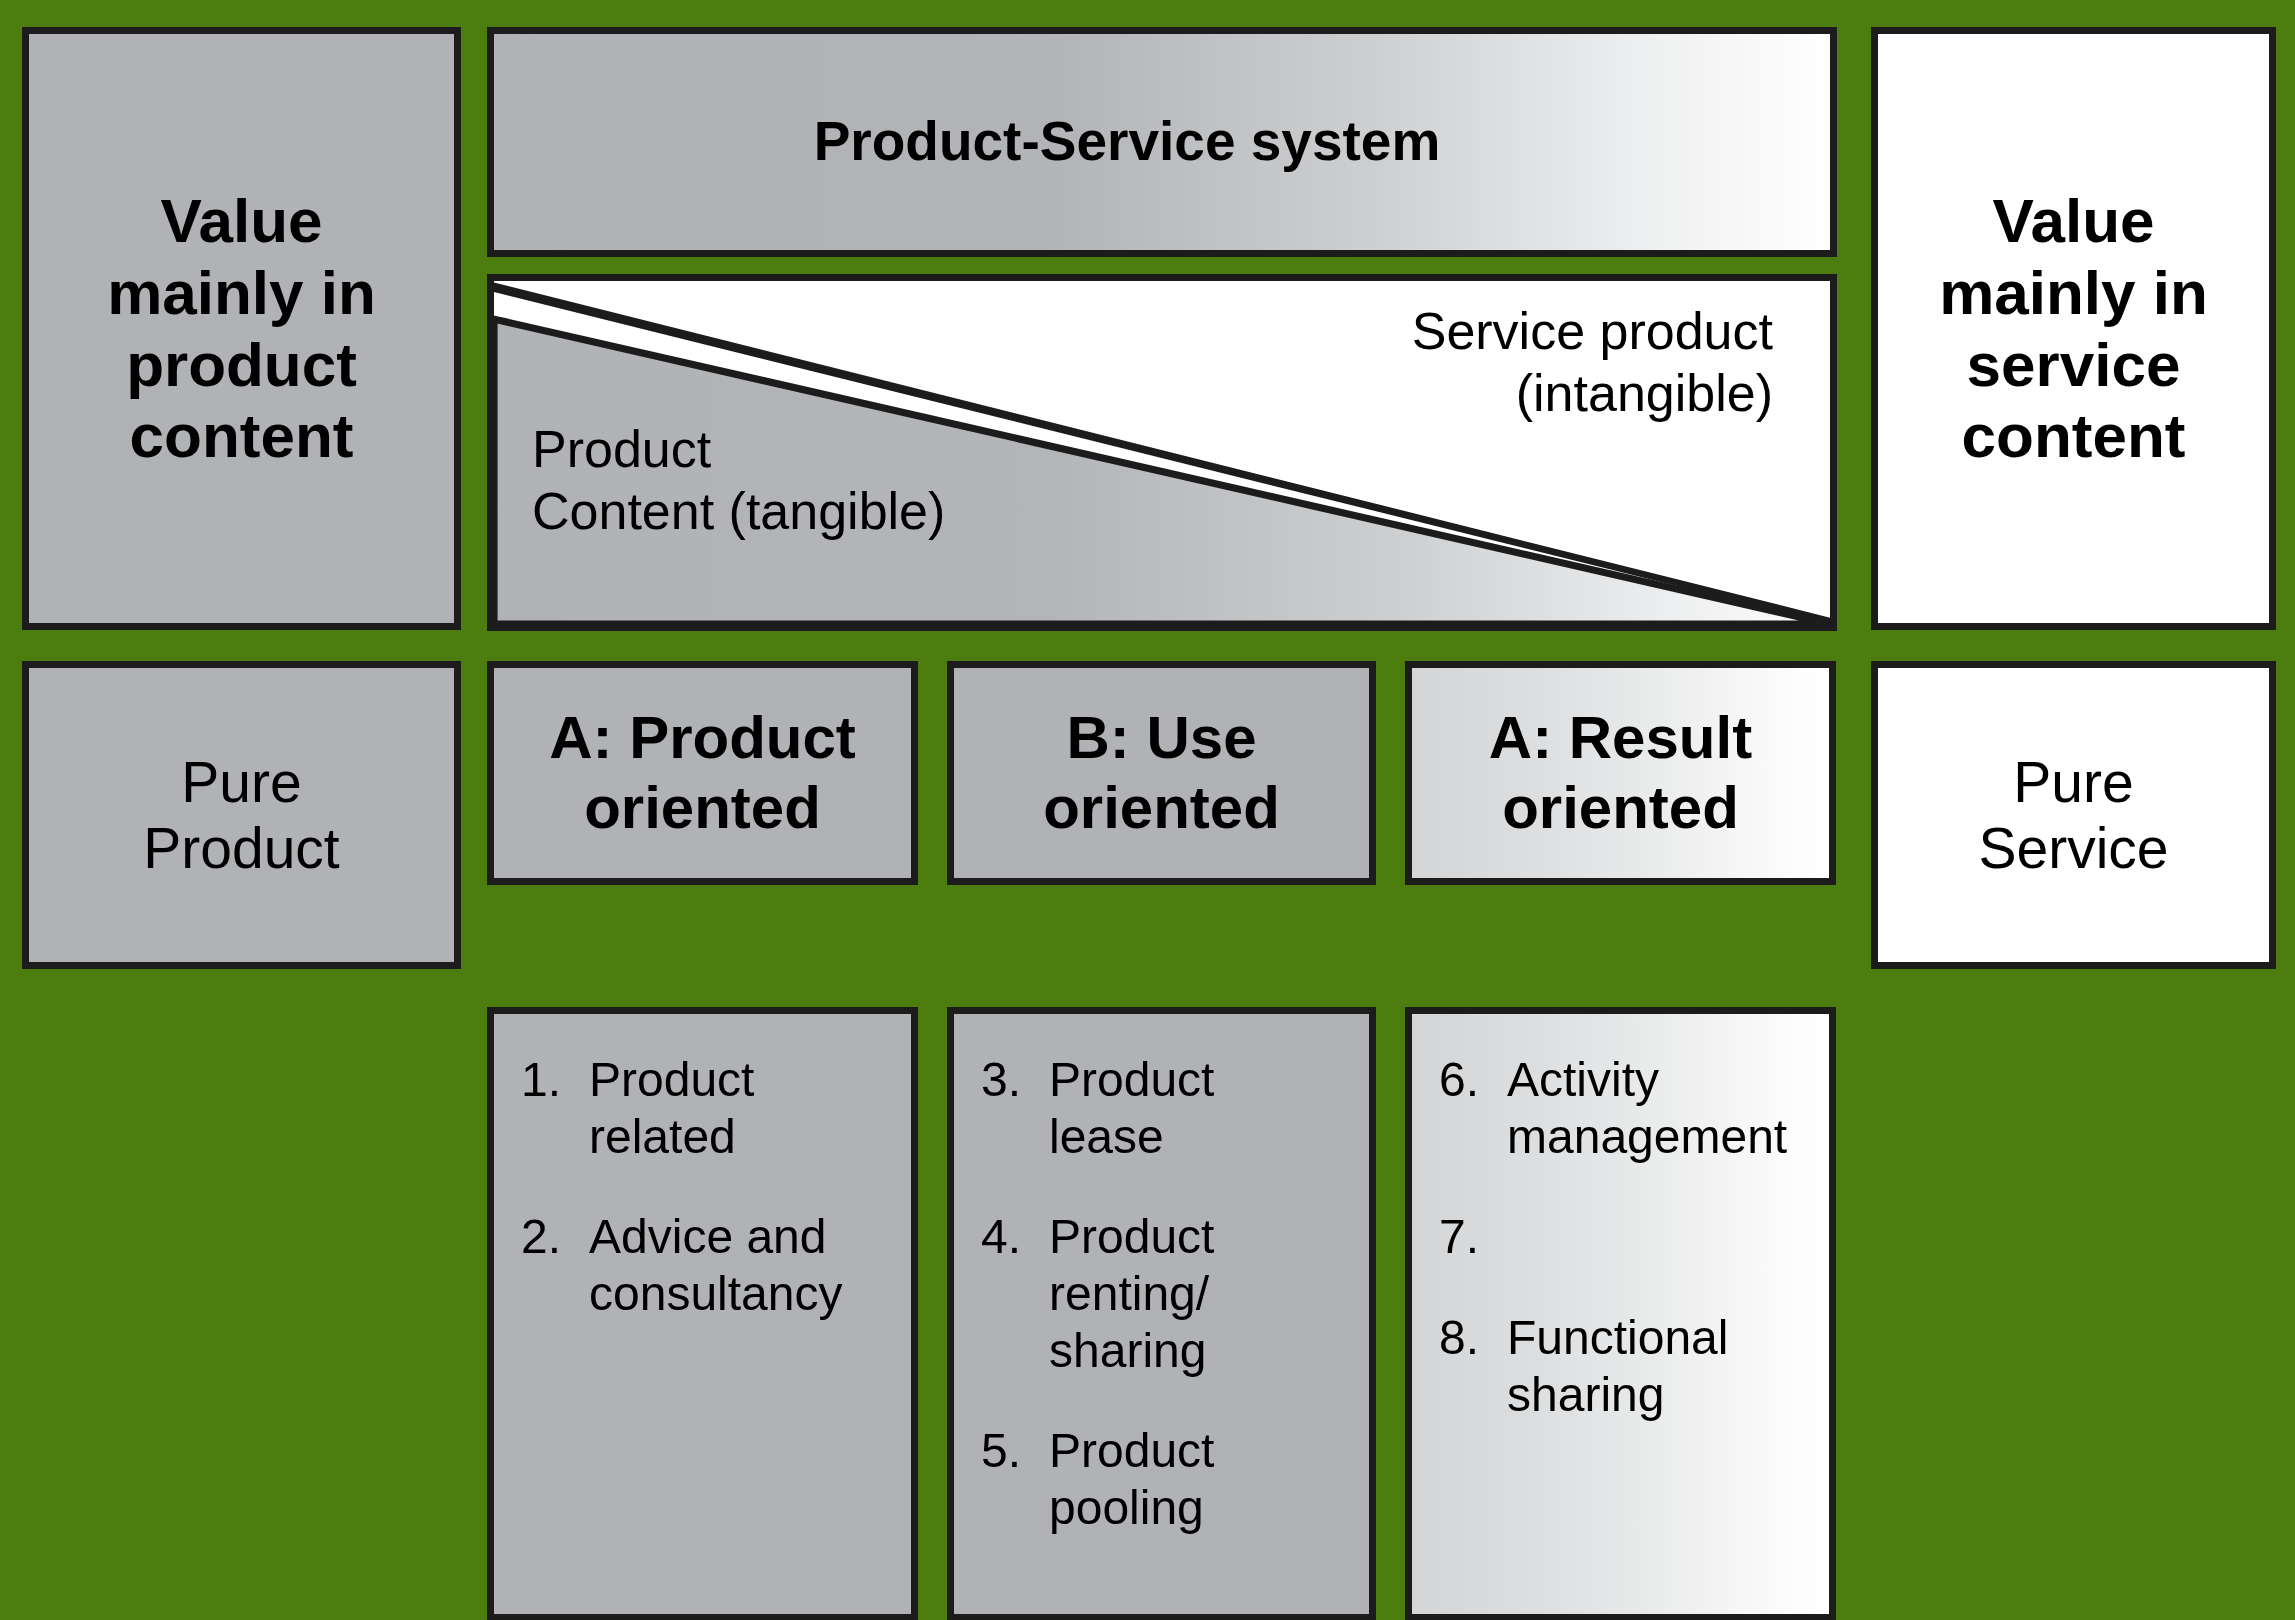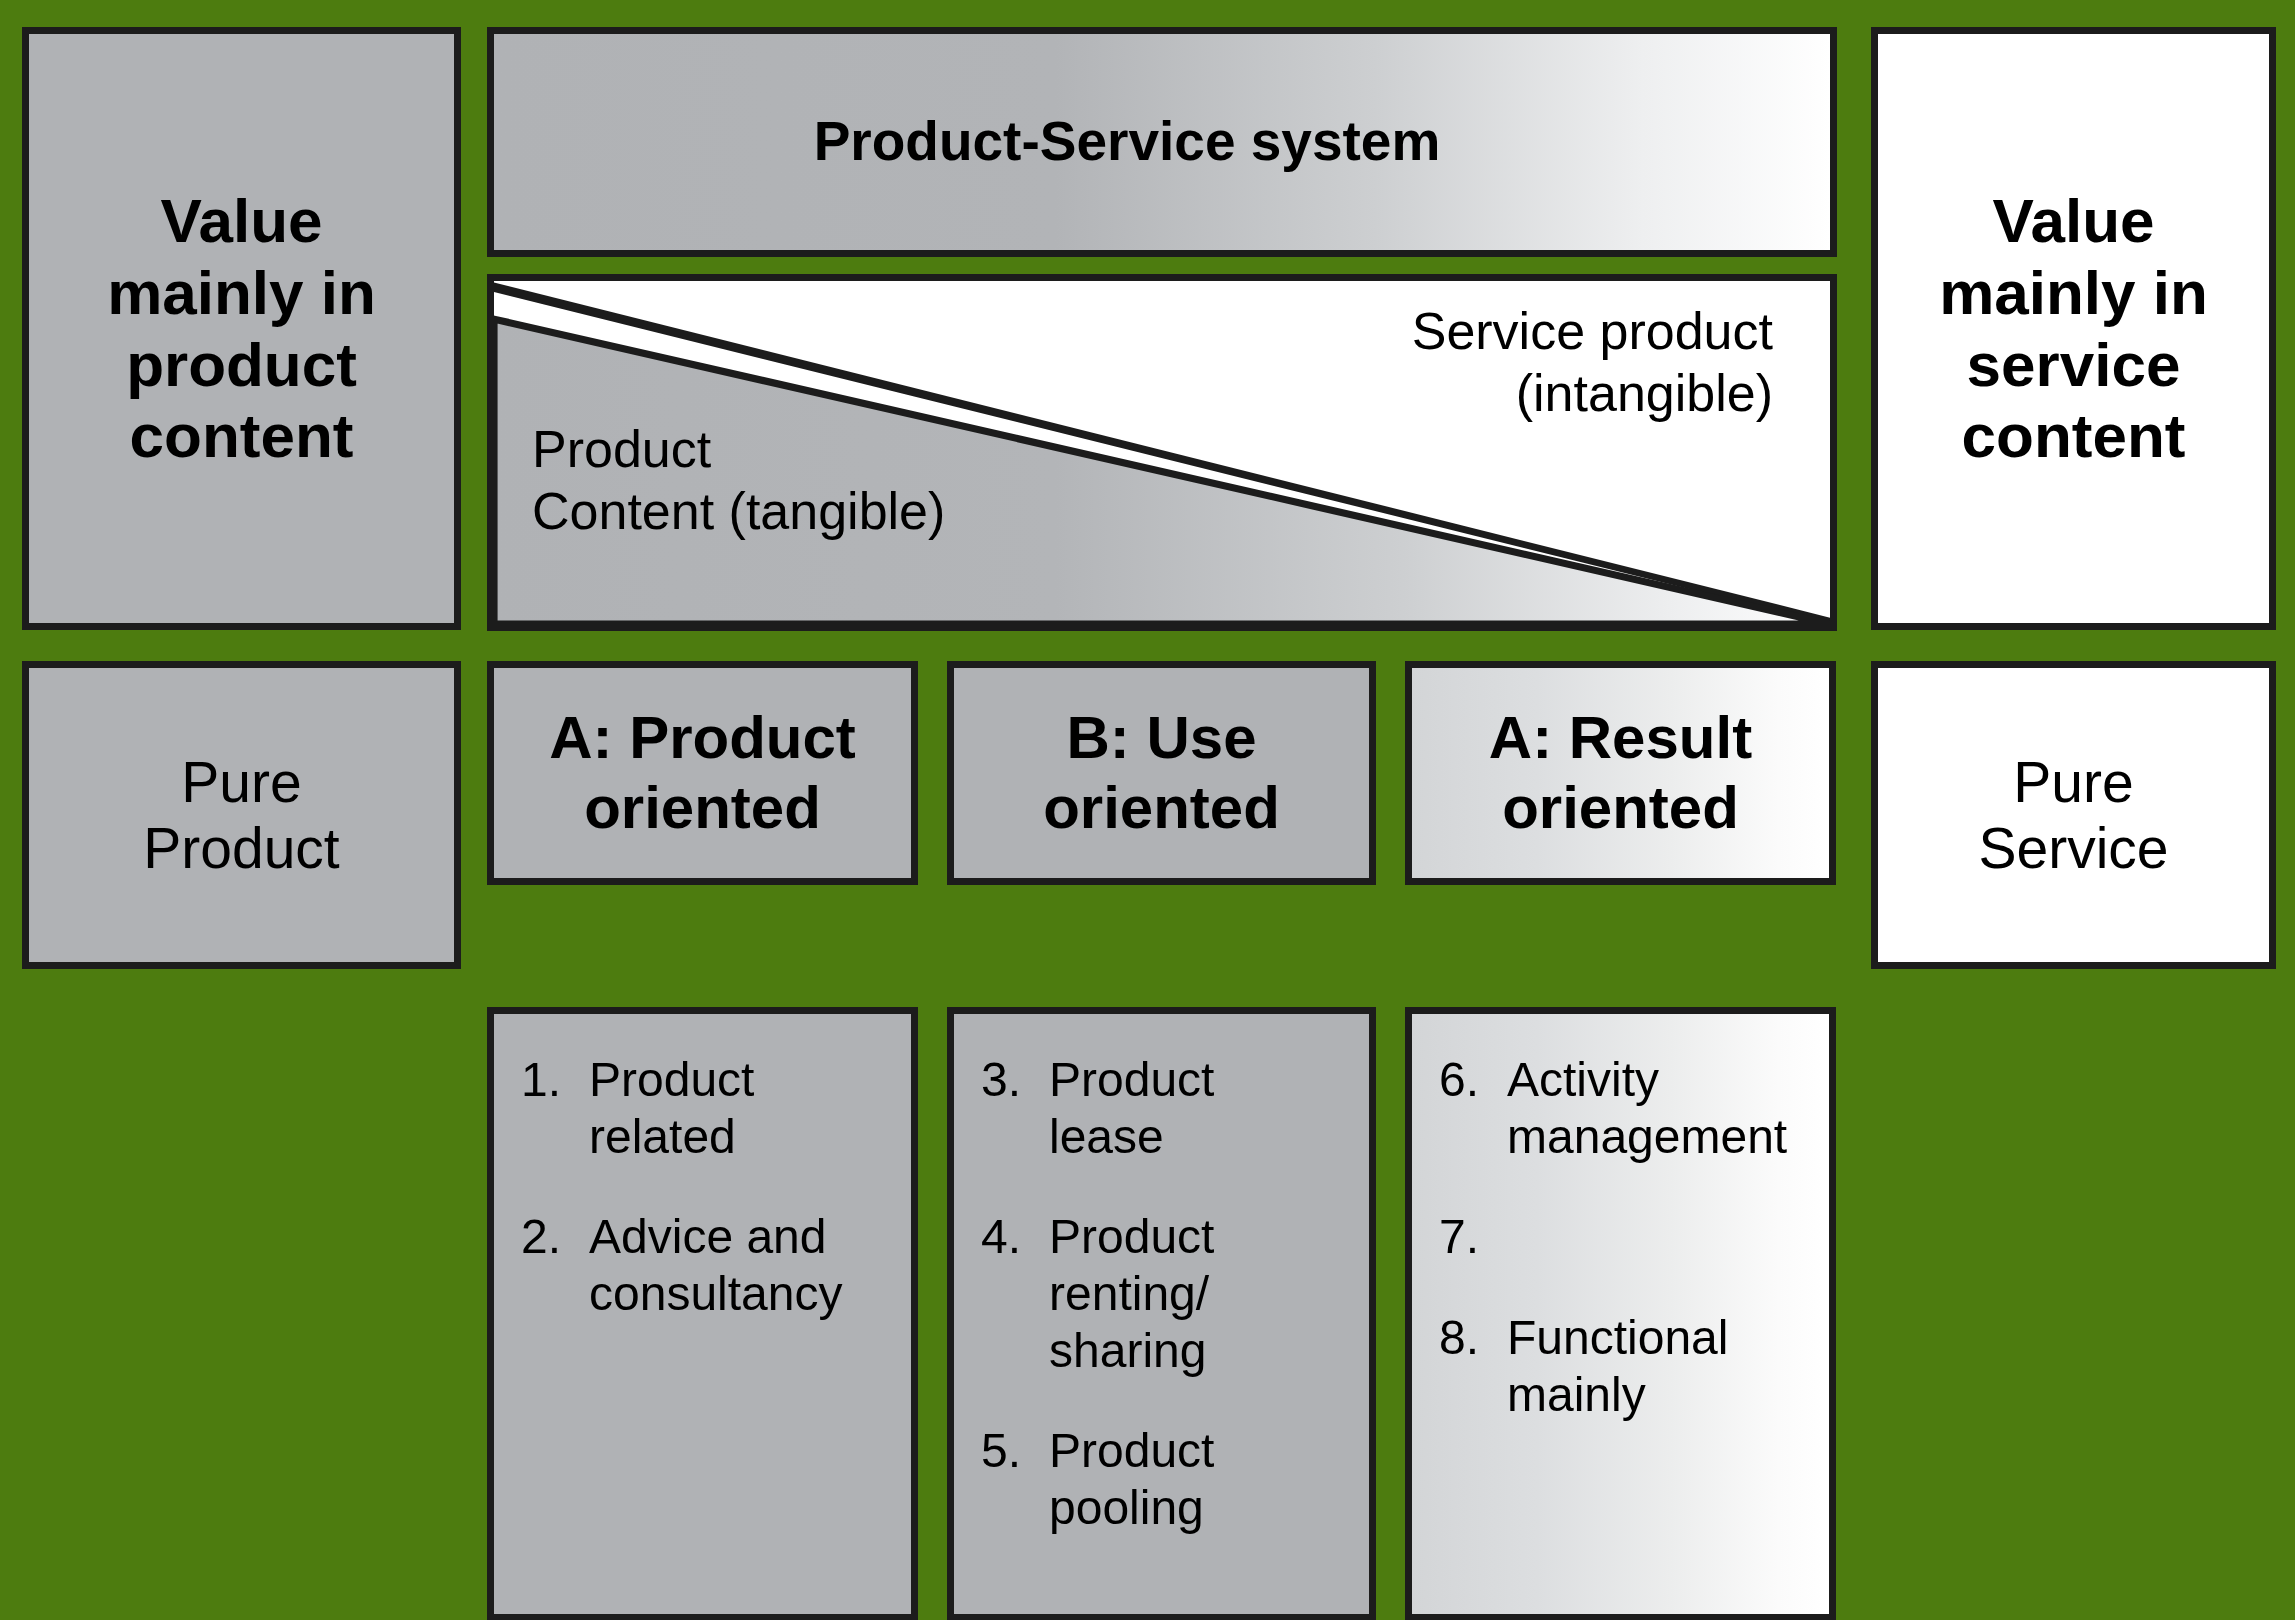--- a/index.html
+++ b/index.html
@@ -254,18 +254,18 @@
       <span class="list-num">6.</span>
       <span class="list-text">Activity
 management</span>
     </div>
     <div class="list-item">
       <span class="list-num">7.</span>
     </div>
     <div class="list-item">
       <span class="list-num">8.</span>
       <span class="list-text">Functional
-mainly</span>
+sharing</span>
     </div>
   </div>
 
 </div>
 
 
 </body></html>

